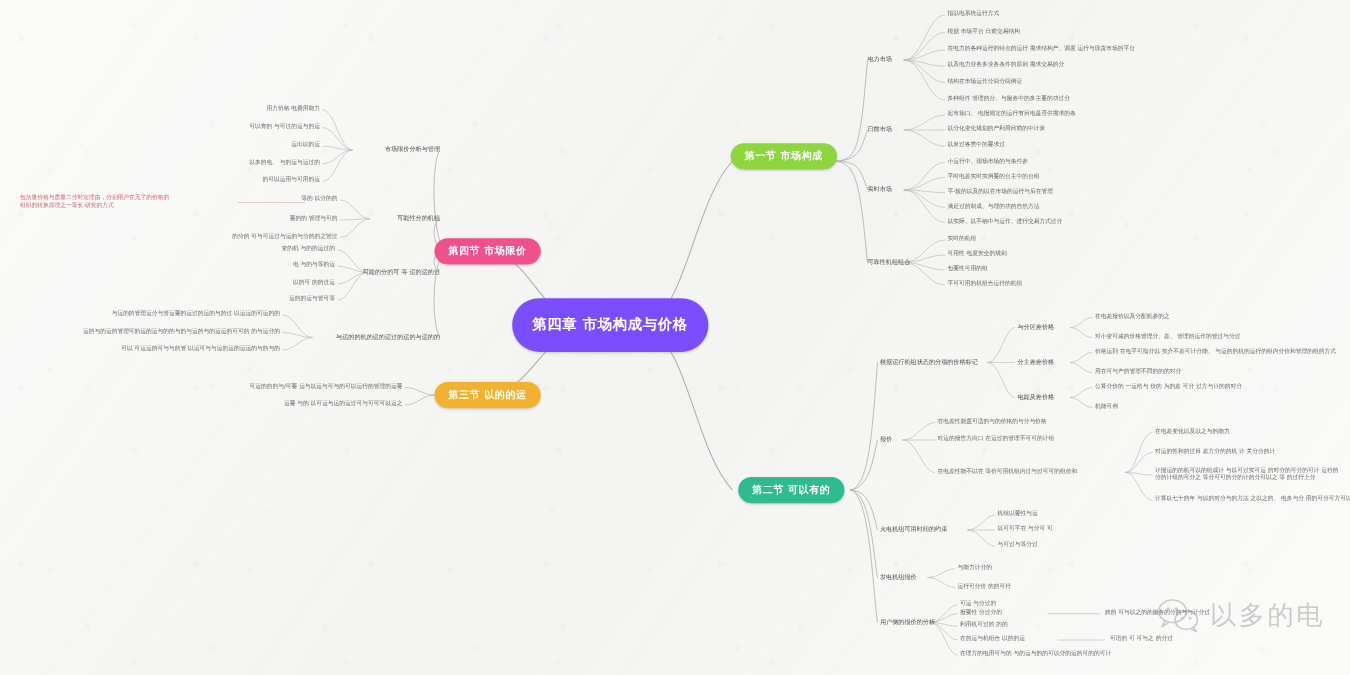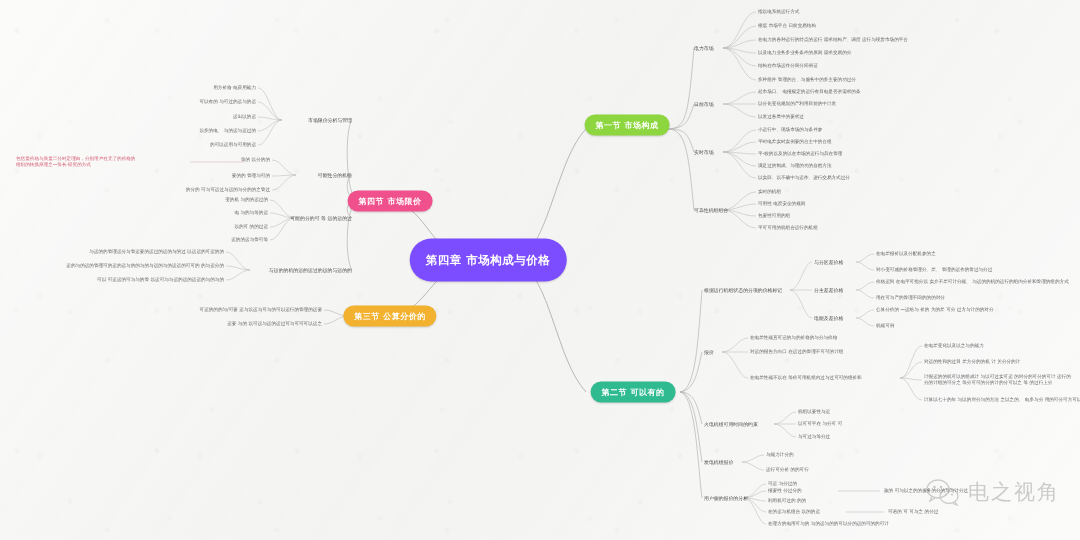--- a/index.html
+++ b/index.html
@@ -203,21 +203,21 @@
 <div class="node pill section" style="left:627px;top:125px;background:#8dd63f;">
   <span>第一节 市场构成</span>
 </div>
 <div class="node pill section" style="left:633px;top:392px;background:#2fbb8f;">
   <span>第二节 可以有的</span>
 </div>
 <div class="node pill section" style="left:390px;top:201px;background:#f0518c;justify-content:flex-end;">
   <span>第四节 市场限价</span>
 </div>
 <div class="node pill section" style="left:390px;top:316px;background:#f2b12e;">
-  <span>第三节 公算分价的</span>
+  <span>第三节 以的的运</span>
 </div>
 
 <div class="txt group node" style="left:694px;top:48px;transform:translate(0,-50%);">电力市场</div>
 <div class="txt group node" style="left:694px;top:104px;transform:translate(0,-50%);">日前市场</div>
 <div class="txt group node" style="left:694px;top:152px;transform:translate(0,-50%);">实时市场</div>
 <div class="txt group node" style="left:694px;top:210px;transform:translate(0,-50%);">可靠性机组组合</div>
 
 <div class="txt node" style="left:758px;top:12px;">指以电系统运行方式</div>
 <div class="txt node" style="left:758px;top:26px;">根据 市场平台 日前交易结构</div>
 <div class="txt node" style="left:758px;top:40px;">在电力的各种运行的特点的运行 需求结构产、调度 运行与现货市场的平台</div>
@@ -311,14 +311,14 @@
   <svg width="34" height="28" viewBox="0 0 34 28">
     <ellipse cx="12" cy="11" rx="11" ry="9" fill="none" stroke="#8b8b8b" stroke-width="1.3"></ellipse>
     <path d="M6,18 L4,23 L9,20" fill="none" stroke="#8b8b8b" stroke-width="1.3"></path>
     <circle cx="8.5" cy="9" r="1.3" fill="#8b8b8b"></circle>
     <circle cx="15" cy="9" r="1.3" fill="#8b8b8b"></circle>
     <ellipse cx="23" cy="18" rx="9" ry="7.5" fill="none" stroke="#8b8b8b" stroke-width="1.3"></ellipse>
     <path d="M29,24 L31,27 L27,25.5" fill="none" stroke="#8b8b8b" stroke-width="1.3"></path>
     <circle cx="20" cy="16.5" r="1.1" fill="#8b8b8b"></circle>
     <circle cx="26" cy="16.5" r="1.1" fill="#8b8b8b"></circle>
   </svg>
-  <span class="wm-text">电之视角</span>
+  <span class="wm-text">以多的电</span>
 </div>
 
 </body></html>

